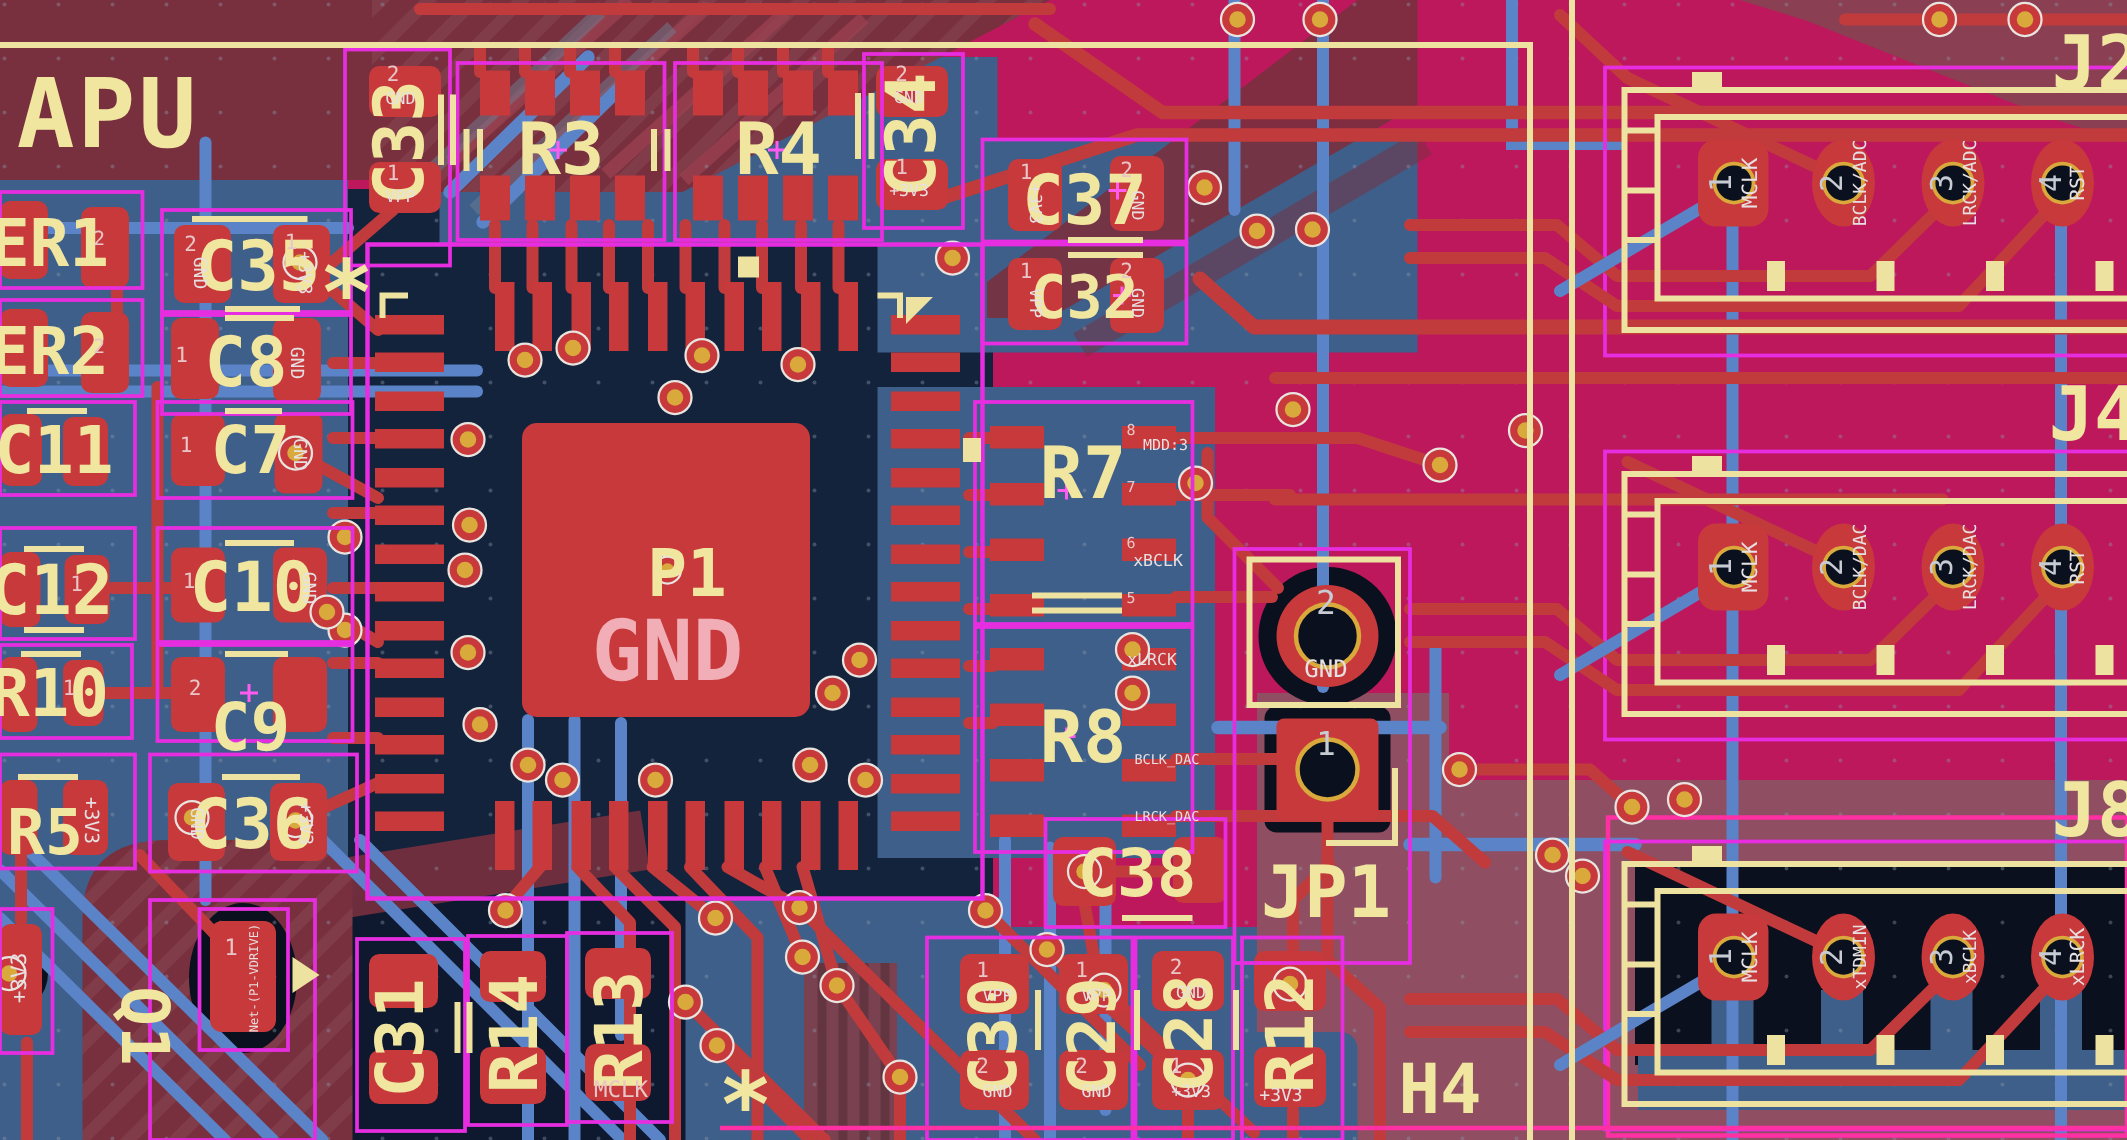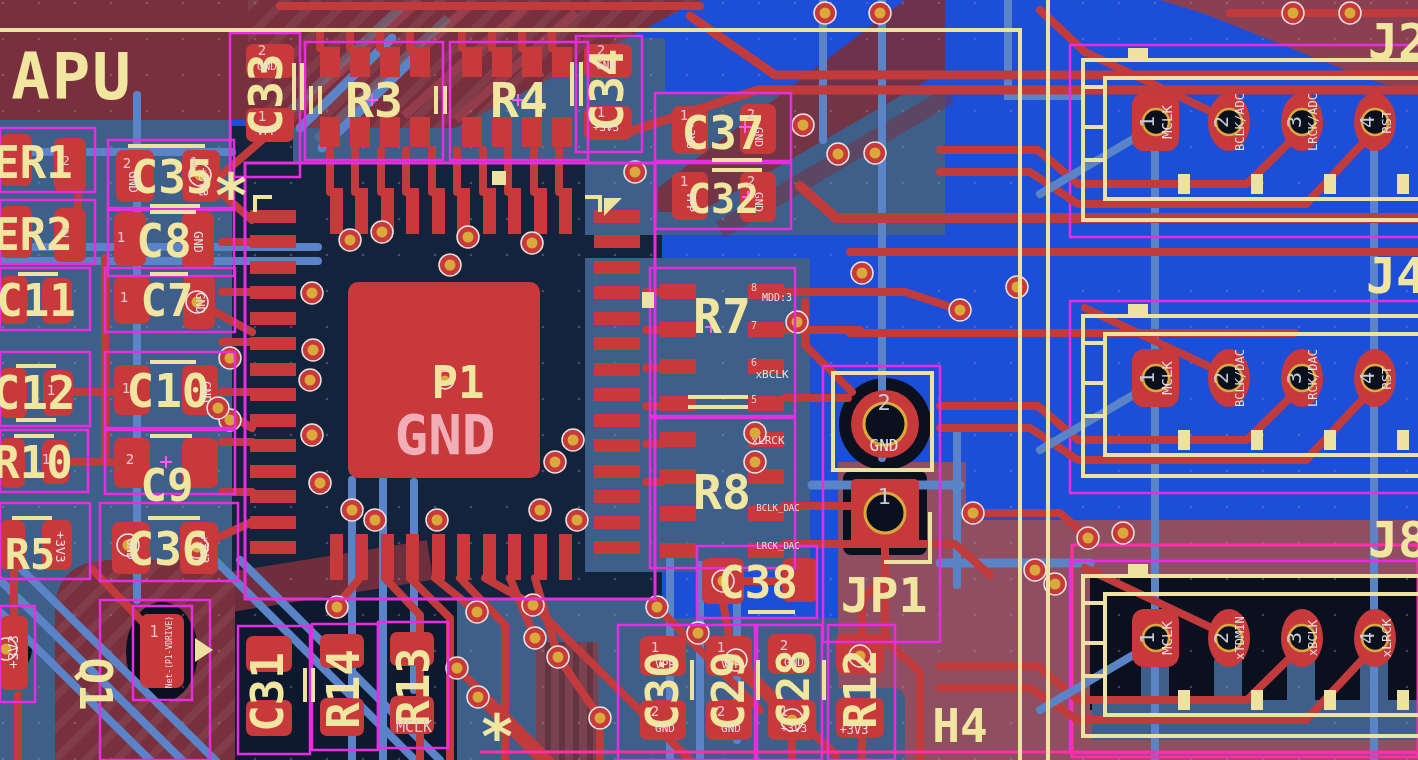--- a/index.html
+++ b/index.html
@@ -1,16 +1,16 @@
 <!DOCTYPE html>
 <html><head>
 <meta charset="utf-8">
 <style>
   html,body{margin:0;padding:0;background:#000;}
-  .board{position:relative;width:1418px;height:760px;background:#1d4ed8;overflow:hidden;
+  .board{position:relative;width:1418px;height:760px;background:#be185d;overflow:hidden;
          font-family:"DejaVu Sans Mono", monospace;}
   .board svg{position:absolute;left:0;top:0;}
   .t{position:absolute;transform:translate(-50%,-50%);white-space:nowrap;line-height:1;z-index:5;}
   .rz{transform:translate(-50%,-50%) rotate(-90deg);}
   .rz90{transform:translate(-50%,-50%) rotate(90deg);}
   .silk{color:#F0E6A0;font-weight:bold;}
   .pink{color:#F2AEB6;font-weight:bold;}
   .pnum{color:#E8C6C8;}
   .pwhite{color:#E6E0E2;}
   .pgray{color:#C6CBD4;}

